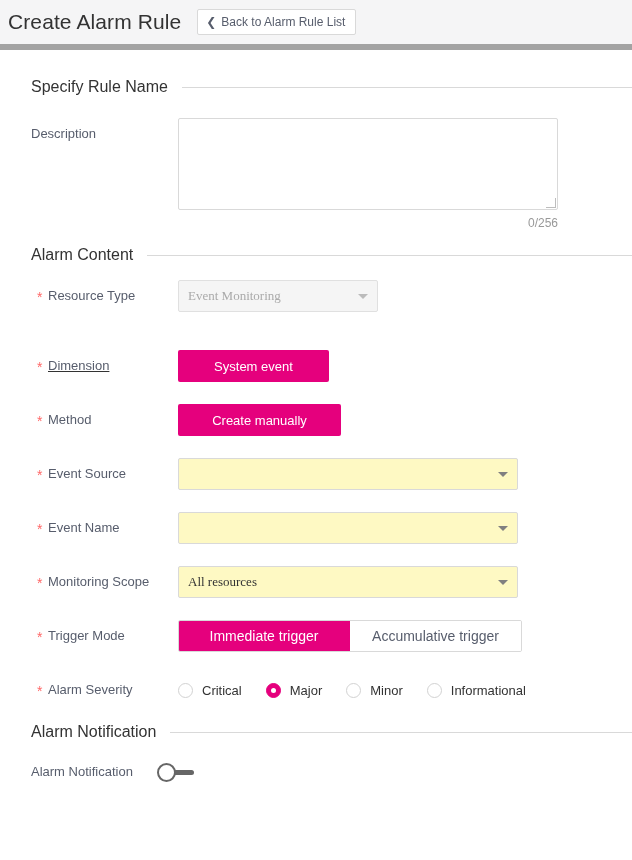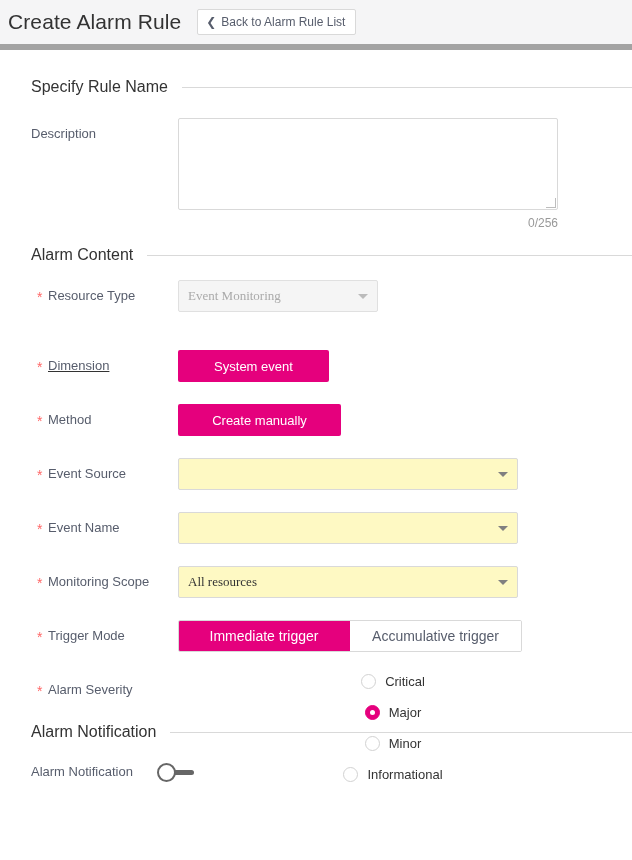--- a/index.html
+++ b/index.html
@@ -232,22 +232,21 @@
     background: #e5007d;
     color: #ffffff;
     border-right-color: #e5007d;
   }
 
   
   .radio-group {
     display: flex;
     align-items: center;
     height: 32px;
-    gap: 16px;
-    flex-direction: column;
+    gap: 0;
   }
   .radio-item {
     display: flex;
     align-items: center;
     cursor: pointer;
     margin-right: 24px;
     white-space: nowrap;
   }
   .radio-dot {
     width: 15px; height: 15px;

